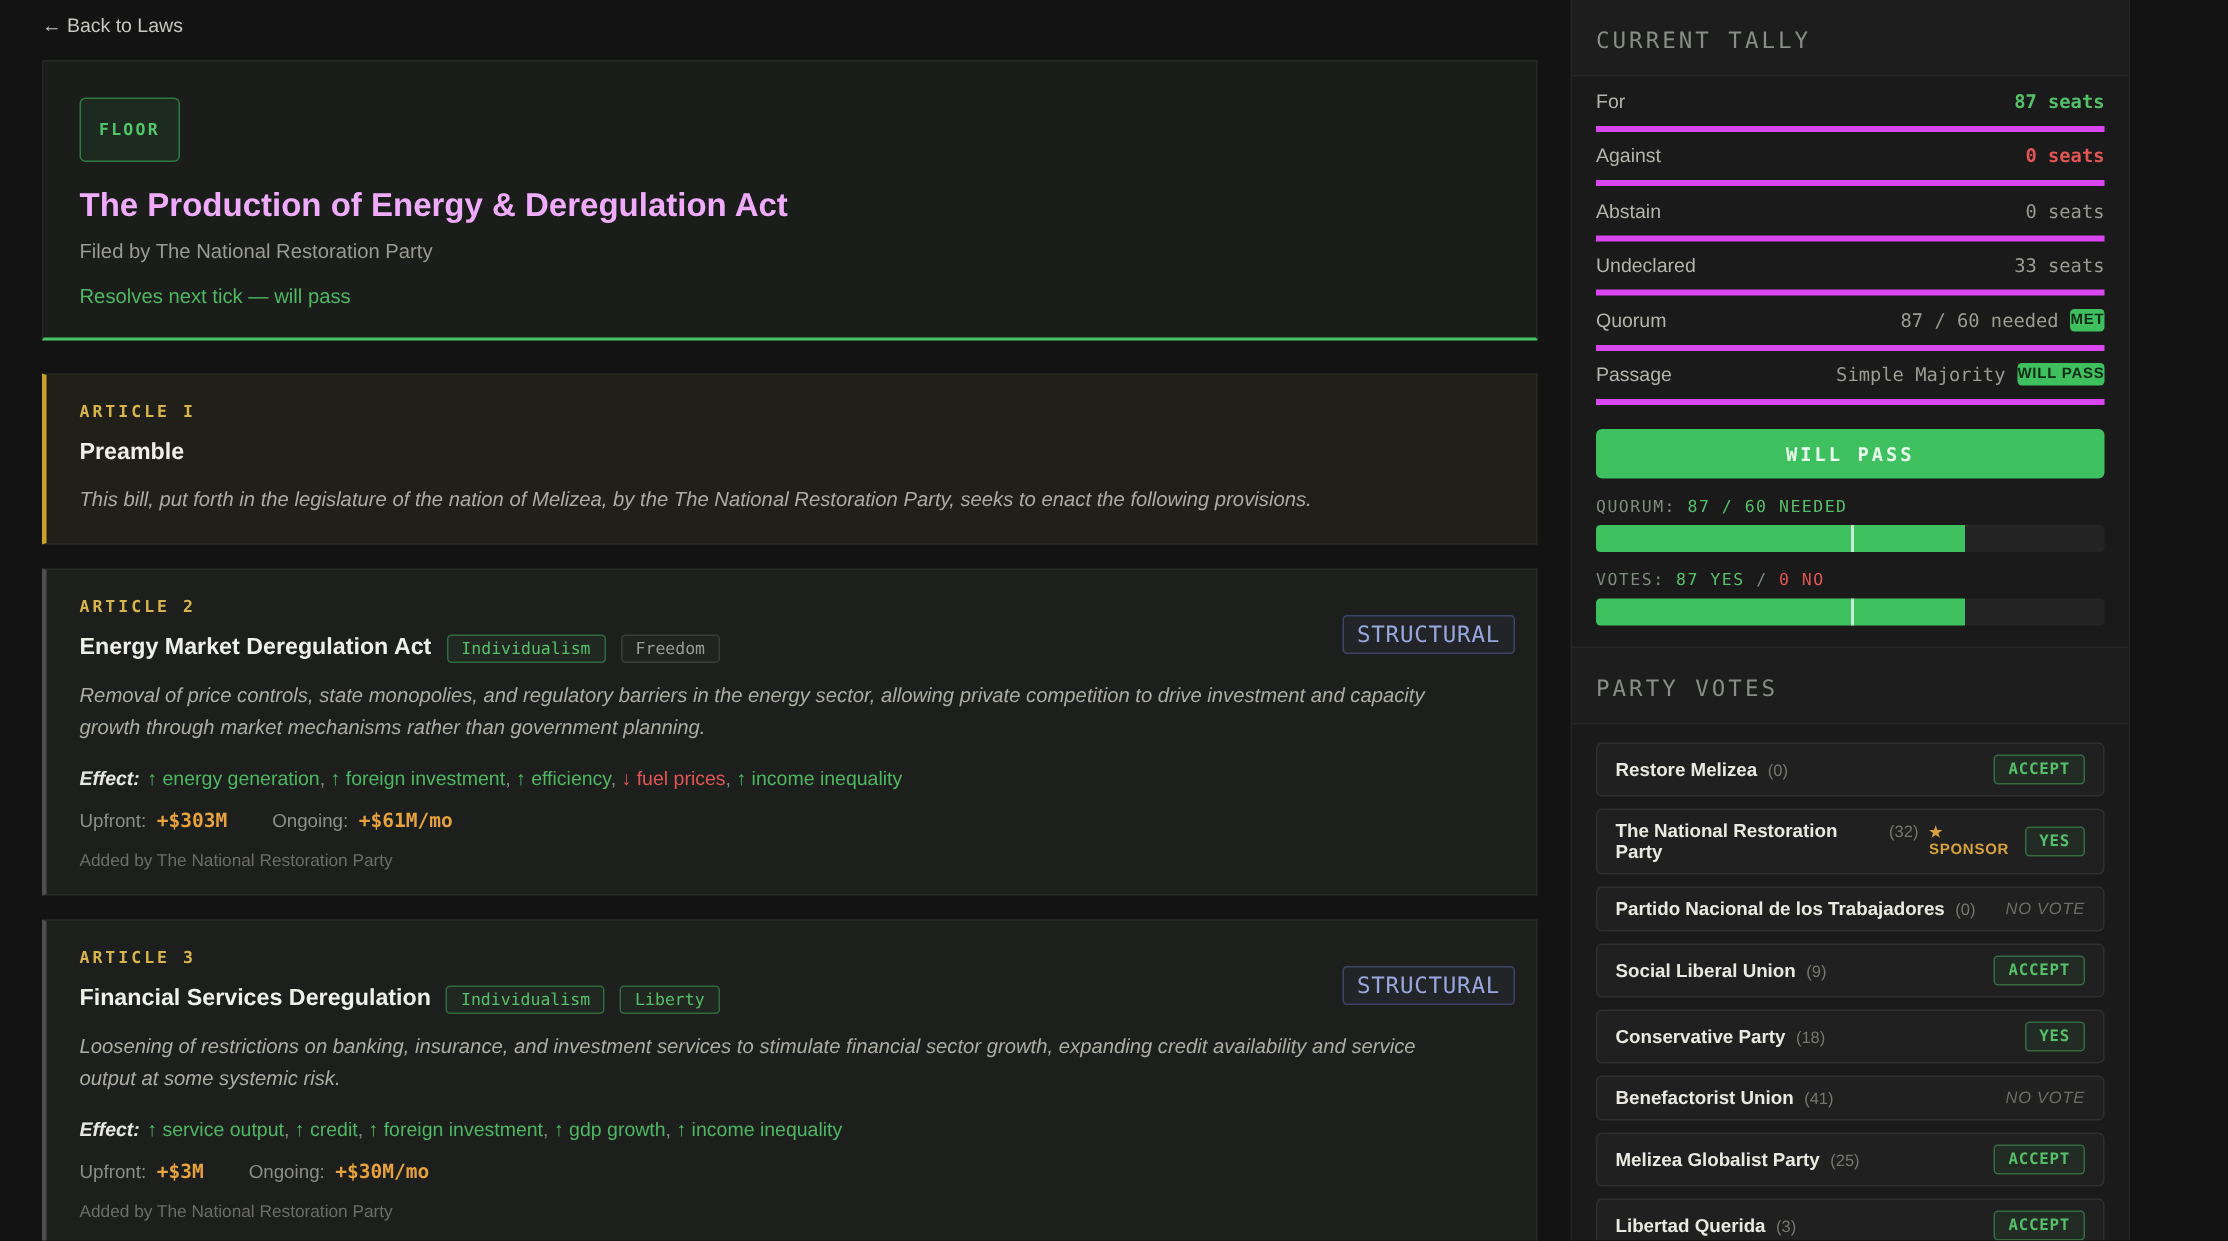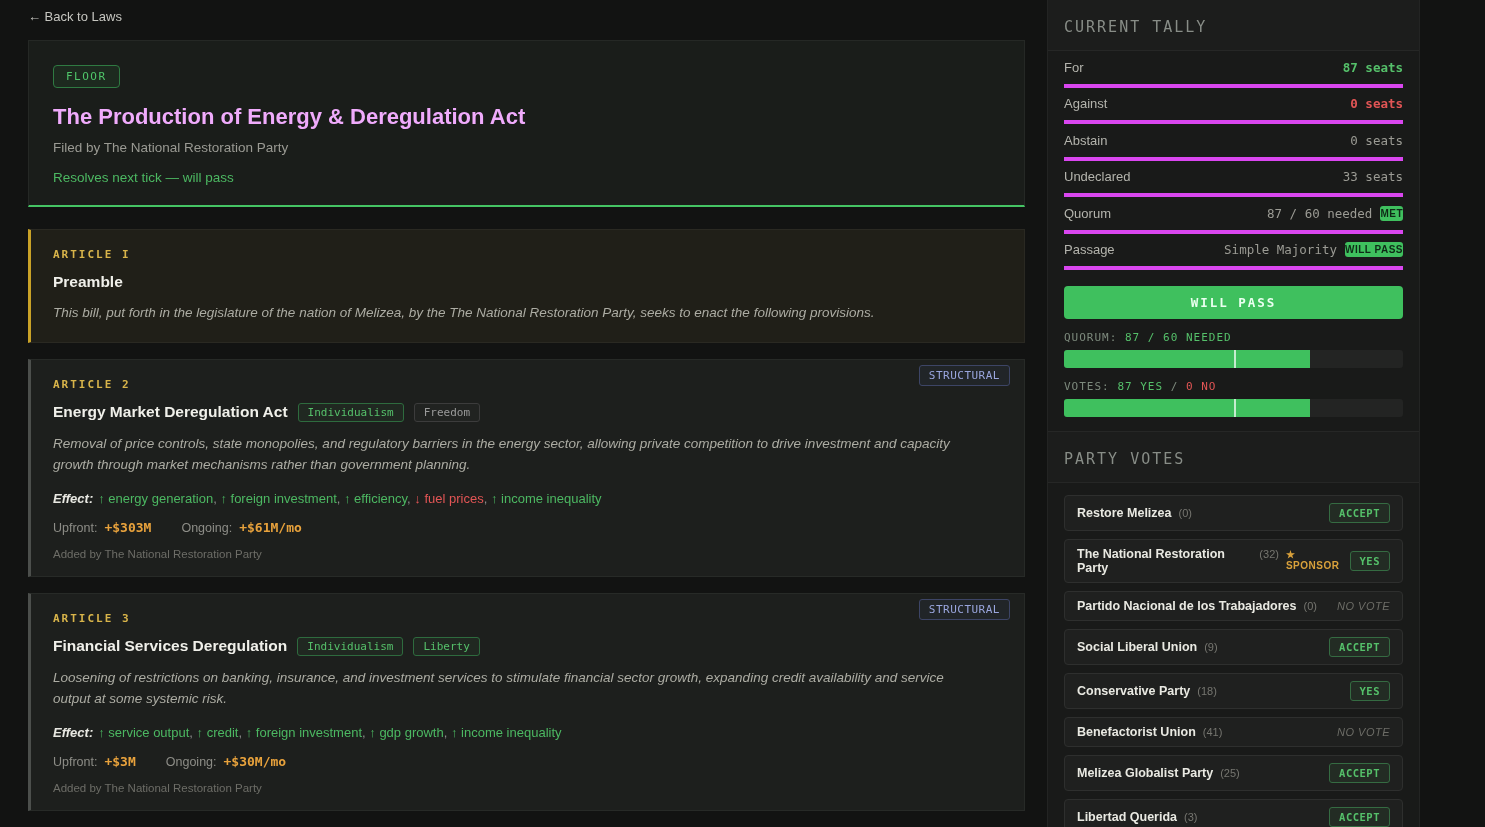--- a/index.html
+++ b/index.html
@@ -19,23 +19,23 @@
   
   .main { position:absolute; left:28px; top:40px; width:997px; }
 
   .bill-header {
     background:#1a1d1a; border:1px solid #252825;
     border-bottom:2px solid #45c464;
     padding:24px 24px 20px;
   }
   .stage-badge {
     display:inline-block; font-family:"DejaVu Sans Mono",monospace;
-    font-size:11px; font-weight:normal; letter-spacing:1.5px;
+    font-size:11px; font-weight:bold; letter-spacing:1.5px;
     color:#4fc76a; border:1px solid #2f7a42; background:rgba(79,199,106,0.08);
-    padding:4px 12px; border-radius:4px;
+    padding:14px 12px; border-radius:4px;
   }
   .bill-title { font-size:22px; font-weight:bold; color:#f0abfc; margin:16px 0 10px; }
   .filed-by { font-size:13.5px; color:#9a9a93; }
   .resolve-status { font-size:13.5px; color:#4cb862; margin-top:15px; }
 
   .articles { margin-top:22px; }
   .article {
     position:relative; background:#1d1f1d;
     border:1px solid #272a27; border-left:3px solid #4c4f4c;
     padding:18px 22px 16px; margin-bottom:16px;
@@ -48,22 +48,22 @@
   .title-row { display:flex; align-items:center; gap:10px; margin:12px 0 12px; }
   .article-title { font-size:15.5px; font-weight:bold; color:#f0f0ea; }
   .tag {
     font-family:"DejaVu Sans Mono",monospace; font-size:11px;
     padding:2px 9px; border-radius:3px; border:1px solid #3c3c3c; color:#9a9a9a;
     background:rgba(255,255,255,0.02);
   }
   .tag.green { color:#55c06a; border-color:#2e6b3e; background:rgba(85,192,106,0.06); }
   .tag.gray  { color:#9a9a9a; border-color:#3c3c3c; }
   .type-badge {
-    position:absolute; top:5px; right:14px;
-    font-family:"DejaVu Sans Mono",monospace; font-size:11px; letter-spacing:0.5px;
+    position:absolute; top:30px; right:14px;
+    font-family:"DejaVu Sans Mono",monospace; font-size:15px; letter-spacing:0.5px;
     color:#9aa6de; border:1px solid #3d4566; background:rgba(110,130,220,0.06);
     padding:3px 9px; border-radius:3px;
   }
   .article-text {
     font-style:italic; color:#acaca3; font-size:13.5px; line-height:1.55;
     margin:0 0 15px; max-width:930px;
   }
   .effect-row { font-size:13px; margin:2px 0 14px; color:#8a8a8a; }
   .effect-label { font-weight:bold; color:#e8e8e2; margin-right:5px;font-style:italic; }
   .effect.up   { color:#4cb862; }

